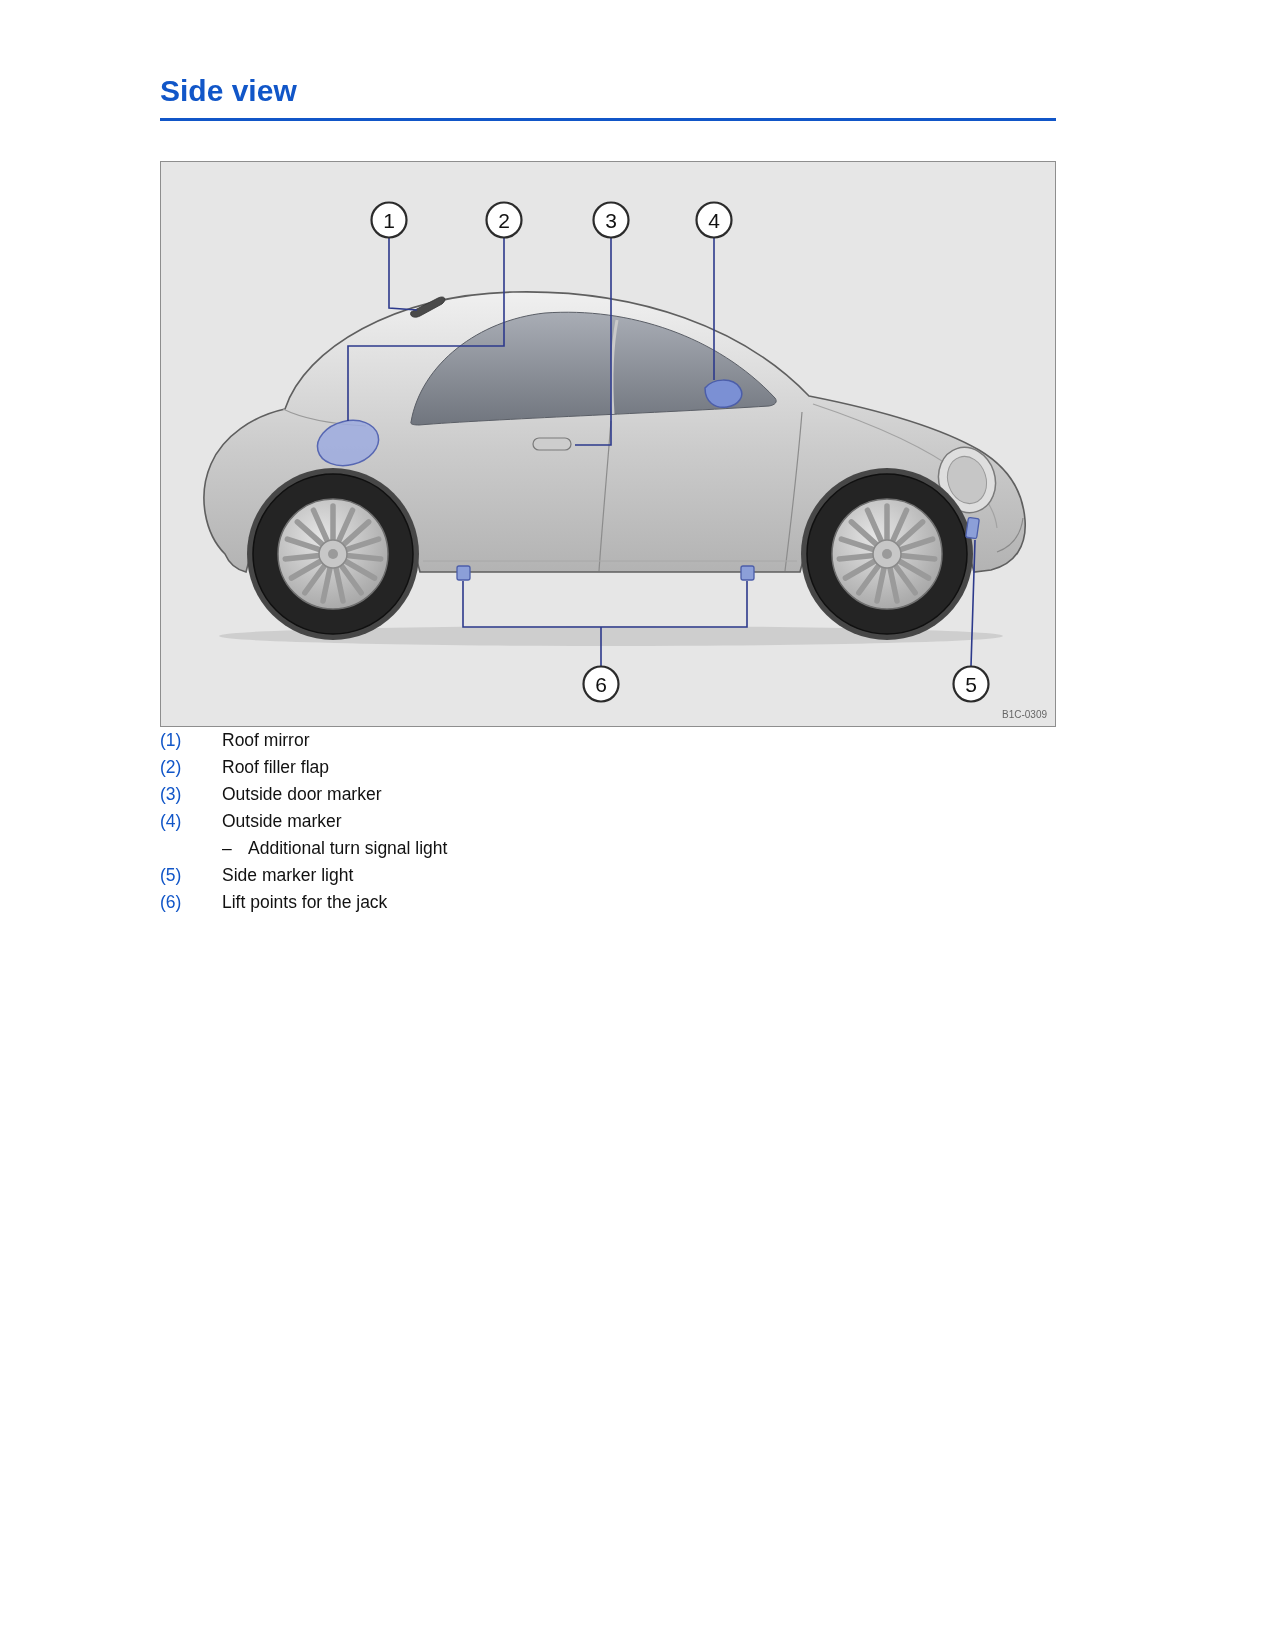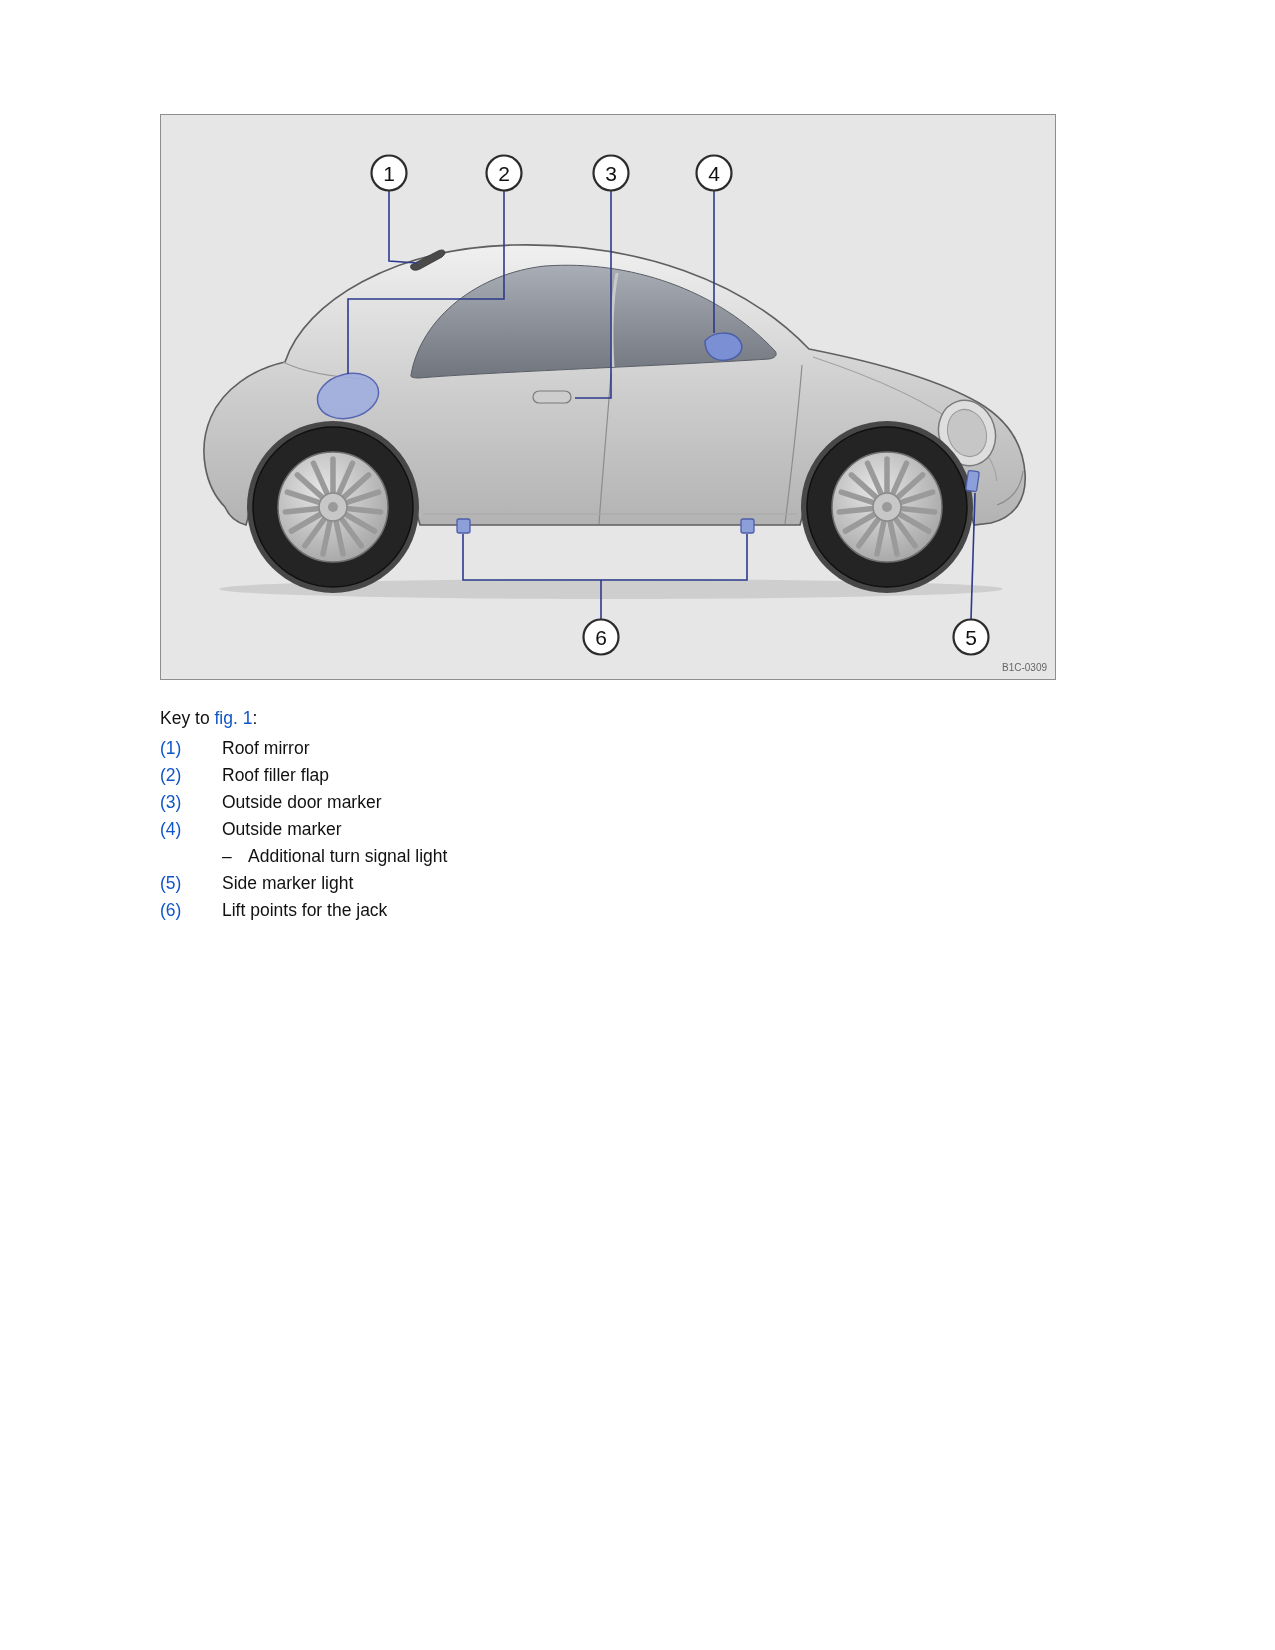--- a/index.html
+++ b/index.html
@@ -51,20 +51,21 @@
   .callout-circle{fill:#ffffff;stroke:#2b2b2b;stroke-width:2.2;}
   .callout-num{font-family:"Liberation Sans",sans-serif;font-size:21px;fill:#111;text-anchor:middle;}
   .img-code{font-family:"Liberation Sans",sans-serif;font-size:10px;fill:#666;text-anchor:end;}
 </style>
 </head>
 <body>
 
 <div class="page">
   <div class="content">
 
+    <h1 class="page-title">Side view</h1>
 
     <div class="figure-box">
       <svg width="894" height="564" viewBox="0 0 894 564">
         <defs>
           <linearGradient id="bodyGrad" x1="0" y1="0" x2="0" y2="1">
             <stop offset="0" stop-color="#f0f0f0"></stop>
             <stop offset="0.55" stop-color="#cccccc"></stop>
             <stop offset="1" stop-color="#b3b3b3"></stop>
           </linearGradient>
           <linearGradient id="glassGrad" x1="0" y1="0" x2="0" y2="1">
@@ -178,21 +179,20 @@
         <g>
           <circle class="callout-circle" cx="810" cy="522" r="17.5"></circle>
           <text class="callout-num" x="810" y="529.5">5</text>
         </g>
 
         <text class="img-code" x="886" y="556">B1C-0309</text>
       </svg>
     </div>
 
 
-    <p class="key-intro"><span>Key to </span><span class="link">fig. 1</span><span>:</span></p>
 
     <div class="key-list">
       <div class="key-item">
         <span class="num">(1)</span>
         <span class="lbl">Roof mirror</span>
       </div>
       <div class="key-item">
         <span class="num">(2)</span>
         <span class="lbl">Roof filler flap</span>
       </div>

